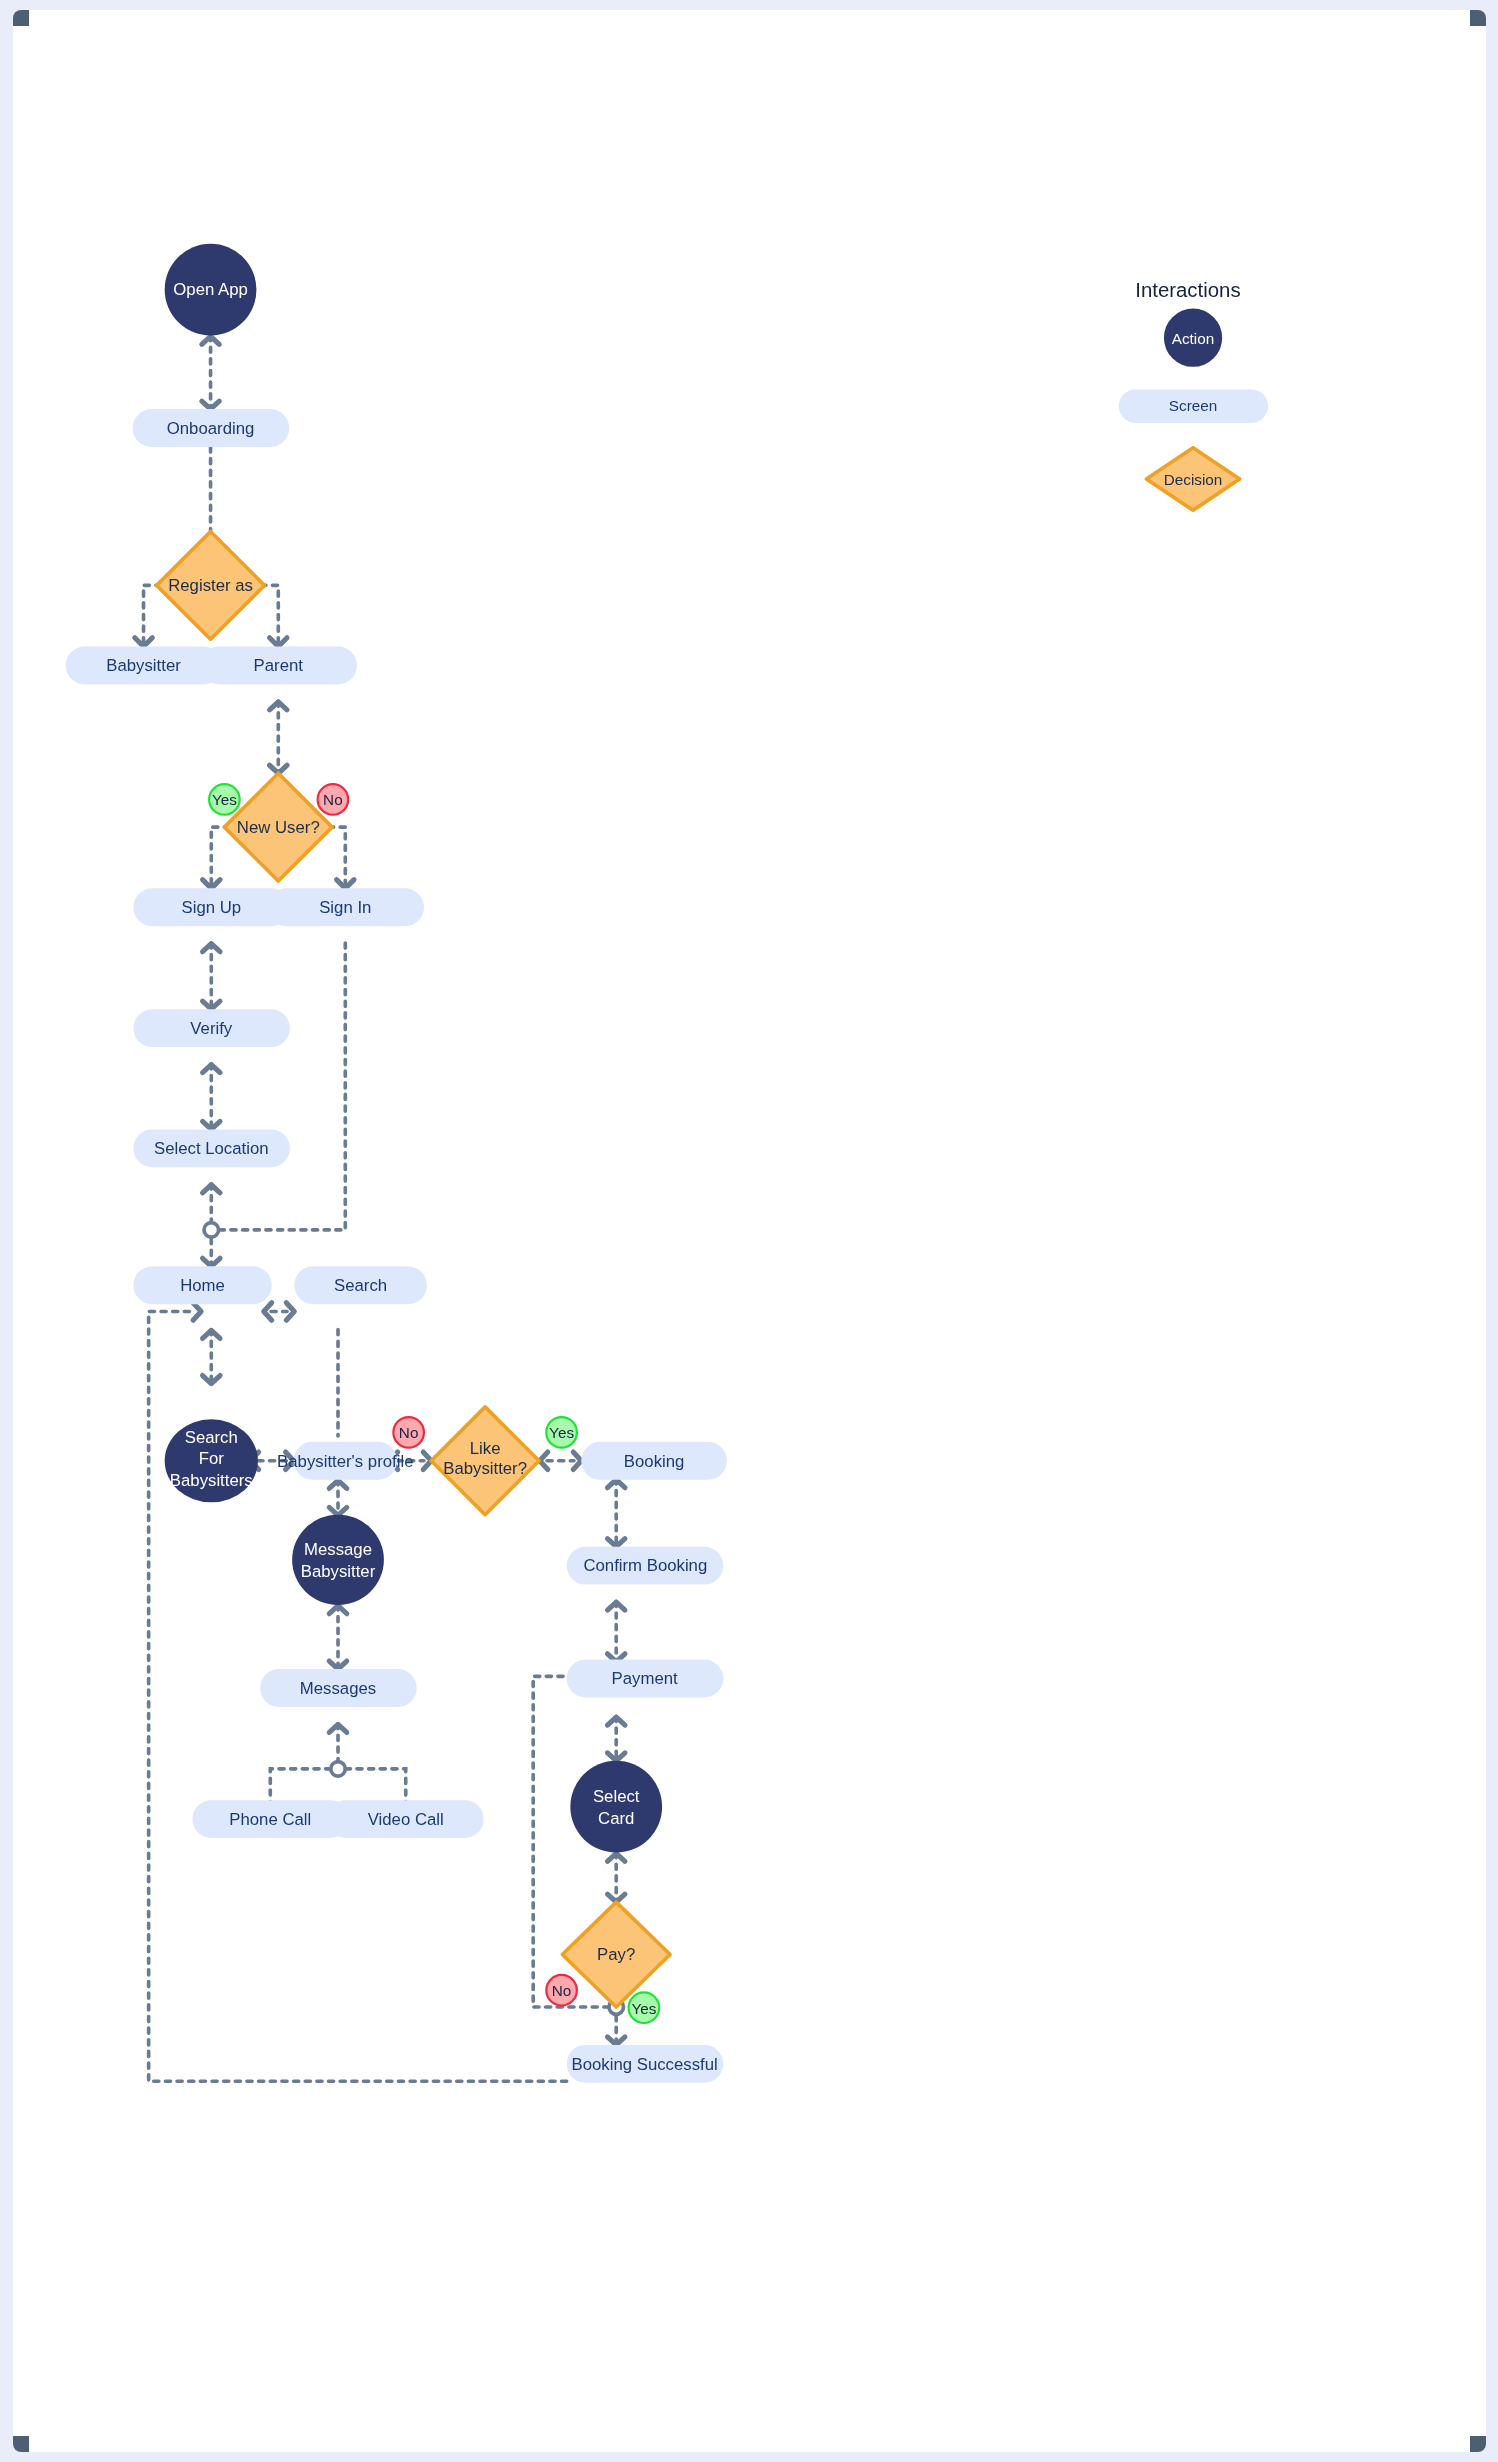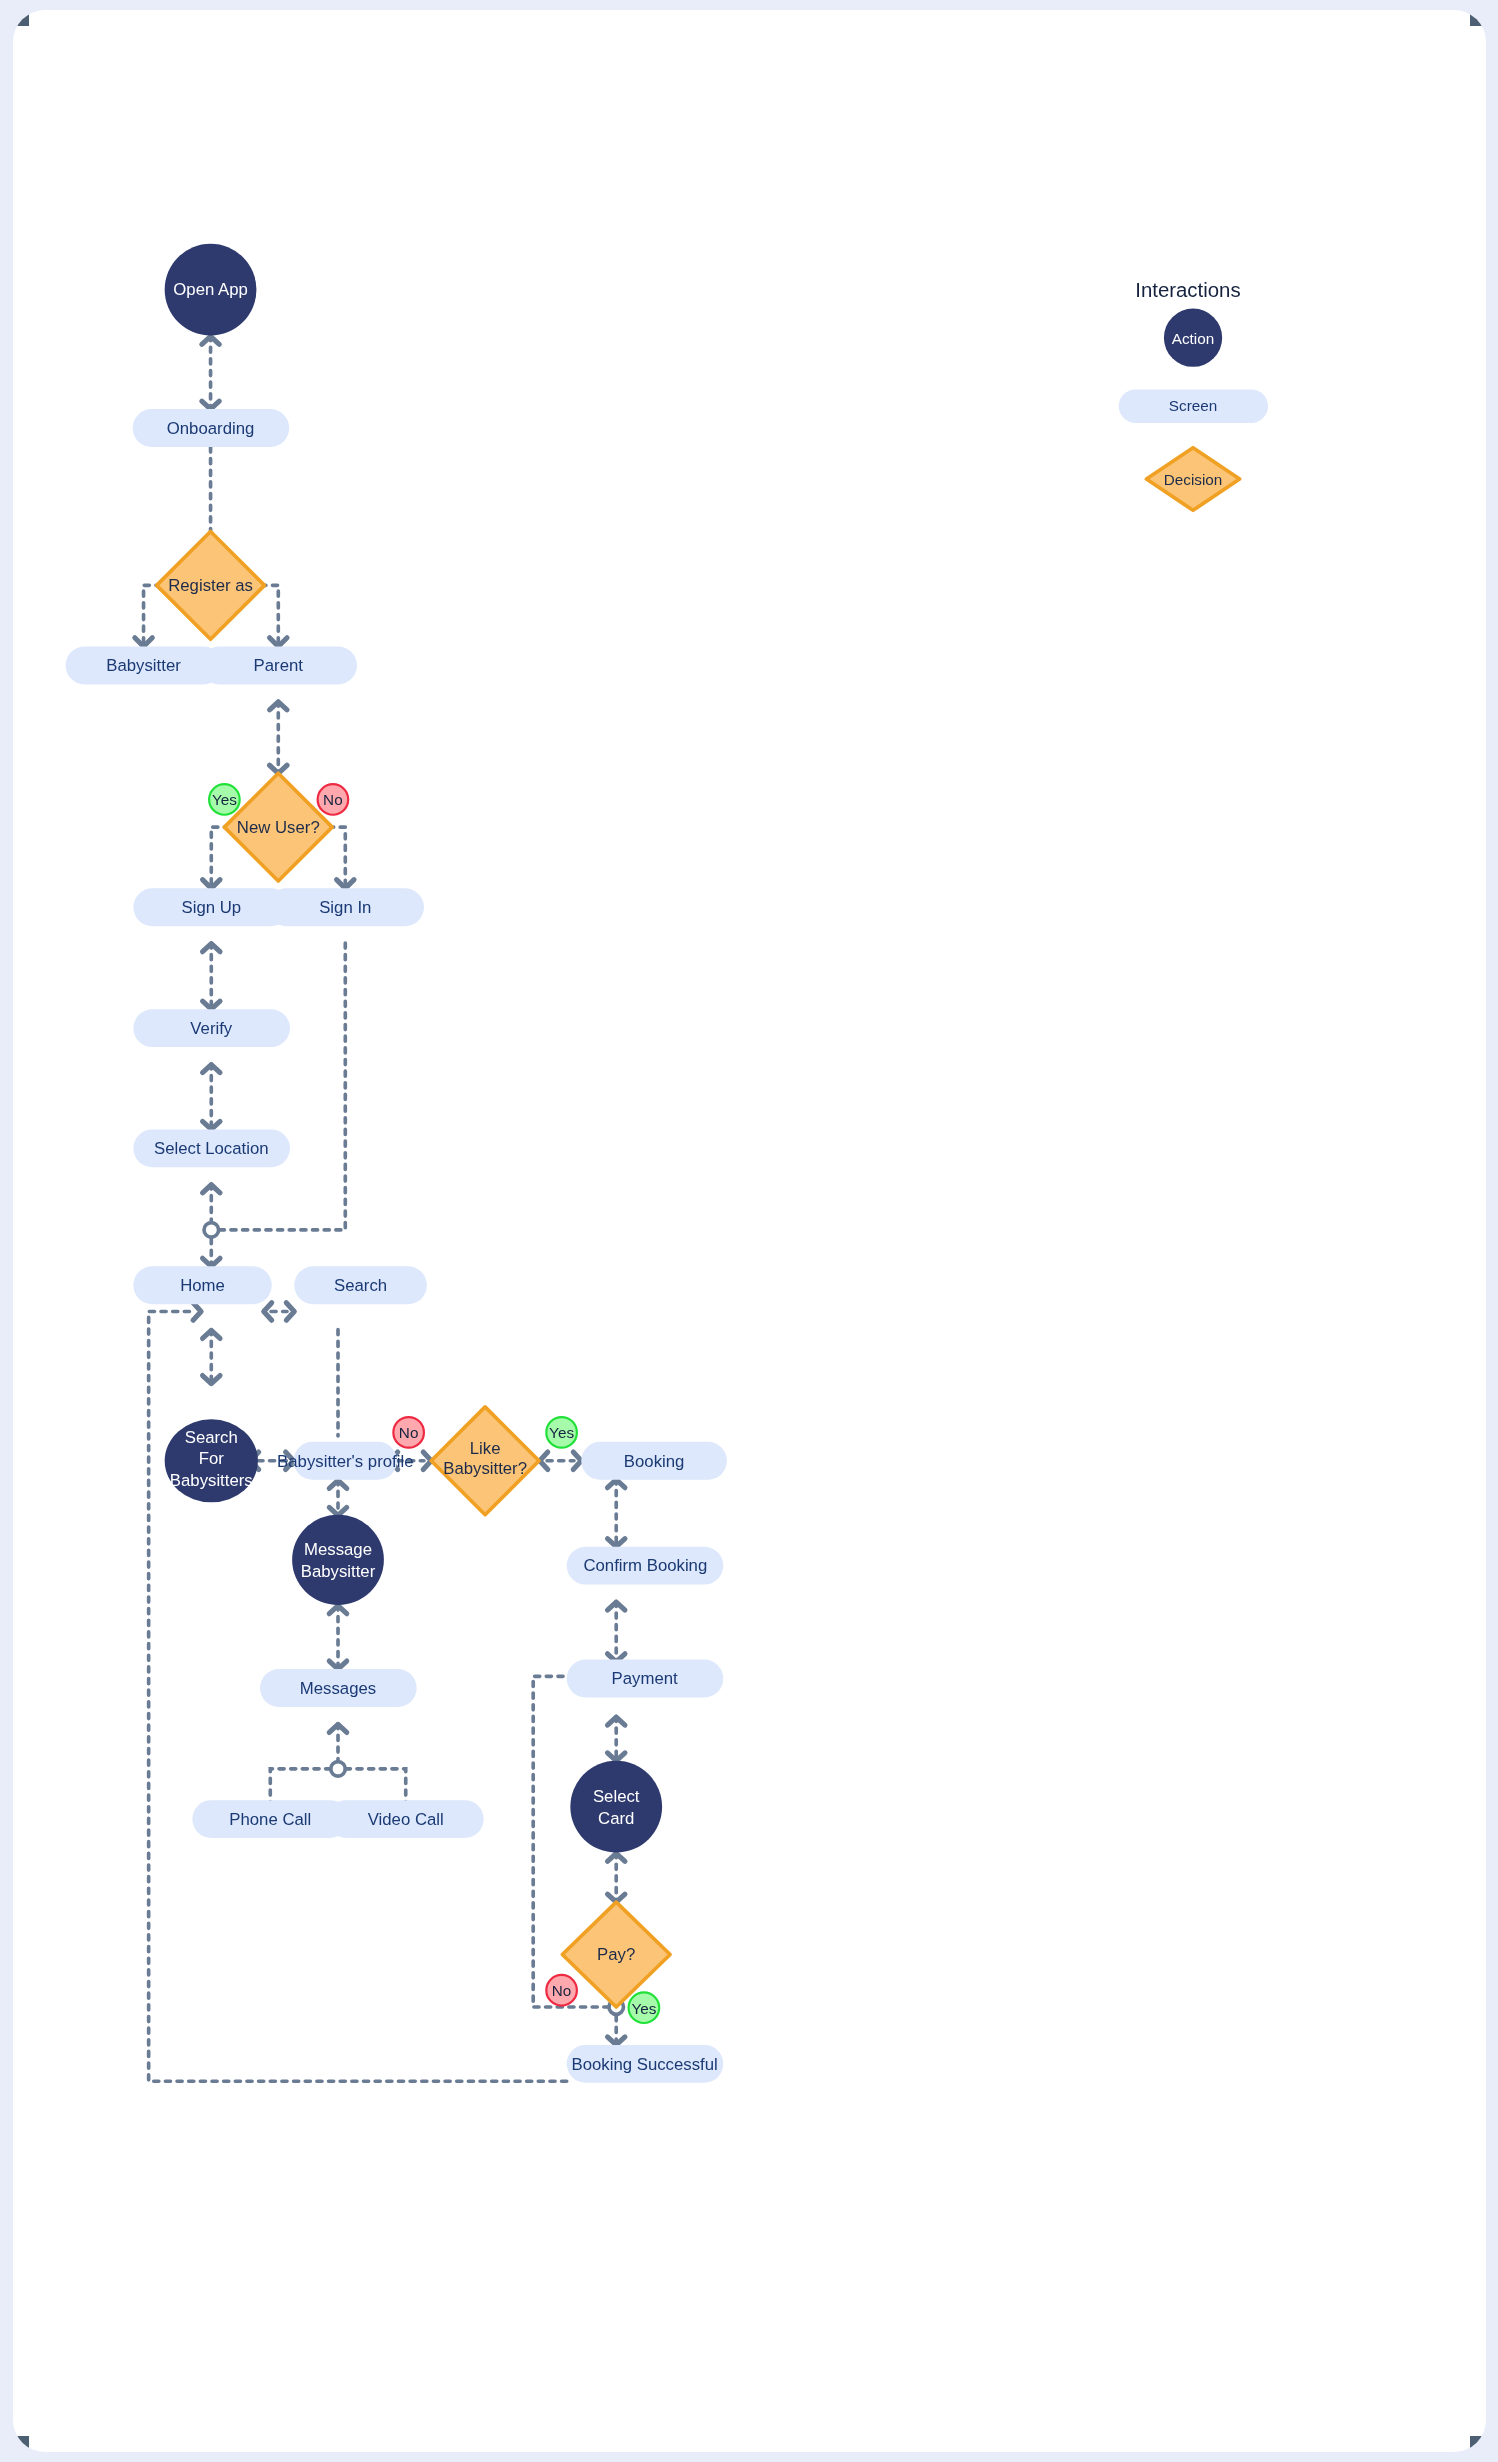--- a/index.html
+++ b/index.html
@@ -12,21 +12,21 @@
   }
   #outer{
     position:absolute;inset:0;
     background:#e9edfa;
   }
   #canvas{
     position:absolute;
     left:13px;top:10.2px;
     width:1473px;height:2442px;
     background:#ffffff;
-    border-radius:32px;
+    border-radius:8px;
     overflow:hidden;
   }
   .corner-mark{
     position:absolute;width:16px;height:16px;
     background:#4d6073;
   }
   #cm-tl{left:0;top:0;}
   #cm-tr{right:0;top:0;}
   #cm-bl{left:0;bottom:0;}
   #cm-br{right:0;bottom:0;}

